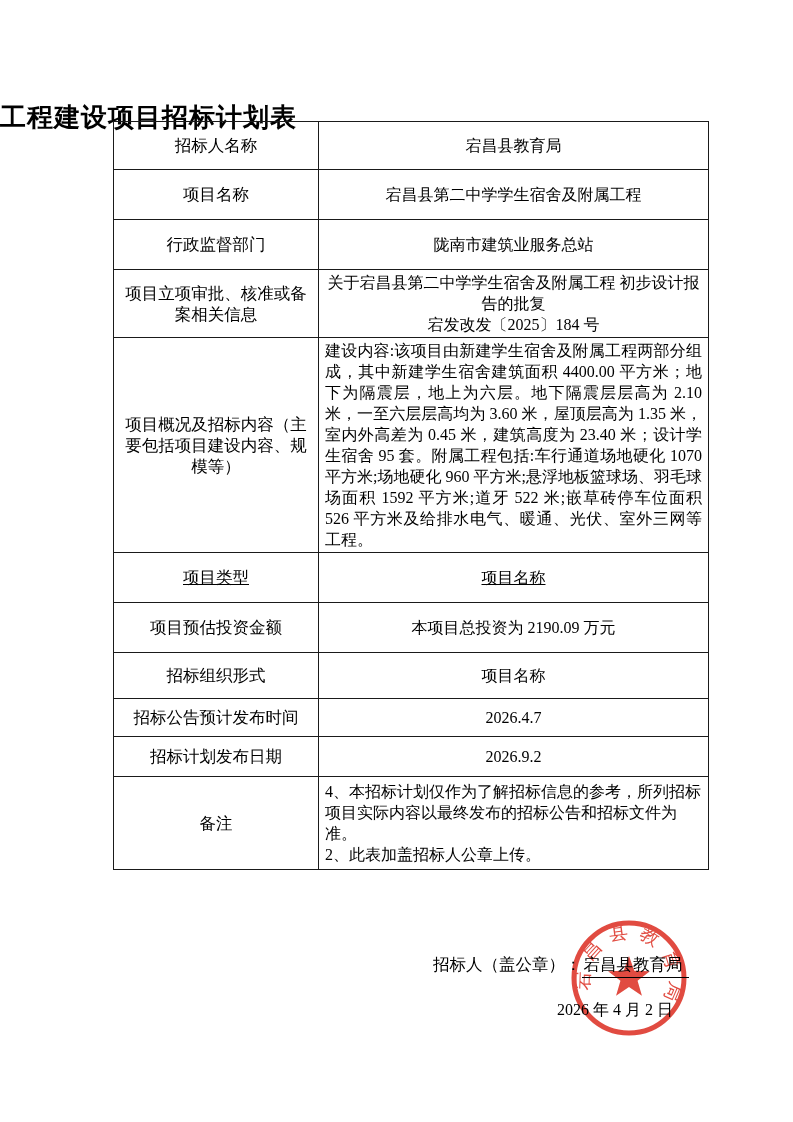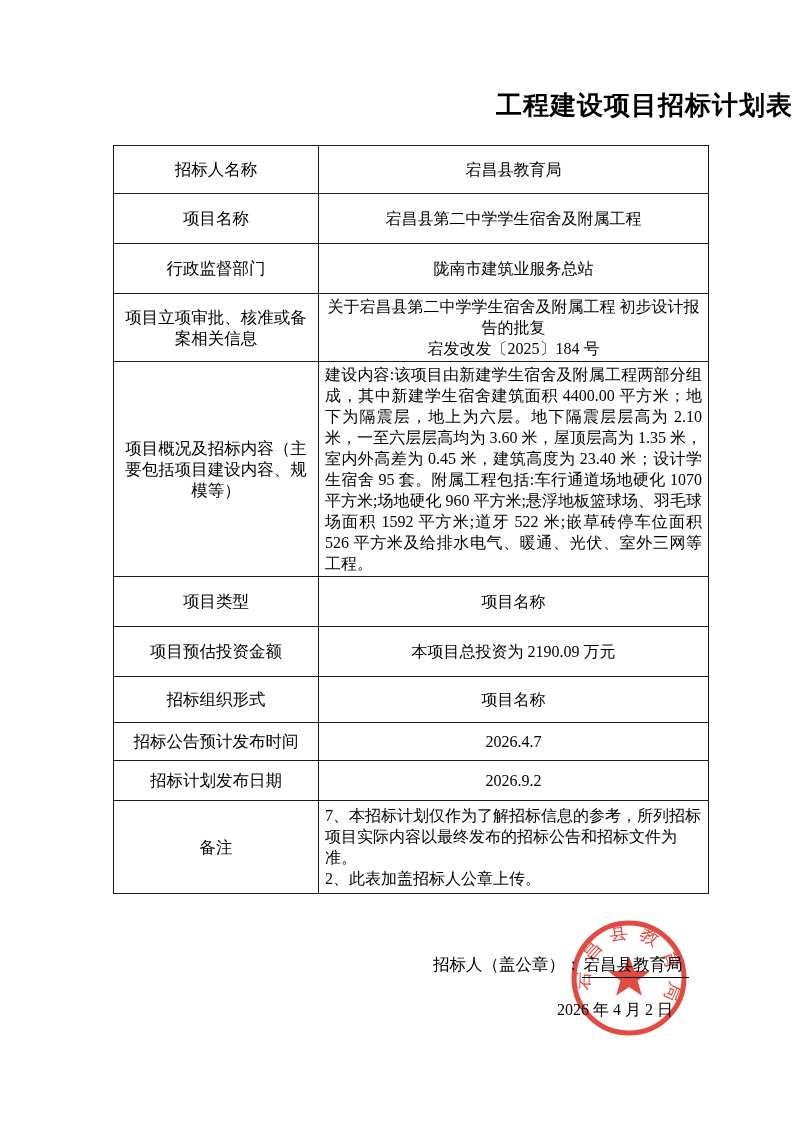--- a/index.html
+++ b/index.html
@@ -7,30 +7,30 @@
     position:relative;
     width:793px;height:1122px;
     background:#ffffff;
     margin:0 auto;
     font-family:"Liberation Serif","DejaVu Serif",serif;
     color:#000;
     overflow:hidden;
   }
   .title{
     position:absolute;
-    top:88px;left:0;width:100%;
-    text-align:right;
+    top:100px;left:0;width:100%;
+    text-align:left;
     font-family:"DejaVu Sans","Liberation Sans",sans-serif;
     font-weight:bold;
     font-size:26px;
     letter-spacing:1px;
   }
   table.plan{
     position:absolute;
-    top:145px;left:113px;
+    top:121px;left:113px;
     width:569px;
     border-collapse:collapse;
     table-layout:fixed;
     font-size:16px;
   }
   table.plan td{
     border:1px solid #1a1a1a;
     vertical-align:middle;
     padding:2px 6px;
     line-height:21px;
@@ -41,21 +41,21 @@
     font-size:16.5px;
   }
   td.val{width:377px;}
   td.center{text-align:center;}
   td.left{text-align:left;margin-top:36px;}
   tr.r0{height:48px;}
   tr.r1{height:50px;}
   tr.r2{height:50px;}
   tr.r3{height:58px;}
   tr.r4{height:212px;}
-  tr.r5{height:50px;}
+  tr.r5{height:50px;text-decoration:underline;}
   tr.r6{height:50px;}
   tr.r7{height:46px;}
   tr.r8{height:33px;}
   tr.r9{height:38px;}
   tr.r10{height:40px;}
   tr.r11{height:93px;}
   .para{text-align:justify;}
   .footer-sign{
     position:absolute;
     top:954px;left:433px;
@@ -132,21 +132,21 @@
         <td class="lbl">招标公告预计发布时间</td>
         <td class="val center">2026.4.7</td>
       </tr>
       <tr class="r10">
         <td class="lbl">招标计划发布日期</td>
         <td class="val center">2026.9.2</td>
       </tr>
       <tr class="r11">
         <td class="lbl">备注</td>
         <td class="val left">
-          <div>7、本招标计划仅作为了解招标信息的参考，所列招标项目实际内容以最终发布的招标公告和招标文件为准。</div>
+          <div>4、本招标计划仅作为了解招标信息的参考，所列招标项目实际内容以最终发布的招标公告和招标文件为准。</div>
           <div>2、此表加盖招标人公章上传。</div>
         </td>
       </tr>
     </tbody>
   </table>
 
   <div class="footer-sign"><span>招标人（盖公章）：</span><span class="signer-name">宕昌县教育局</span></div>
 
   <div class="footer-date">2026 年 4 月 2 日</div>
 

